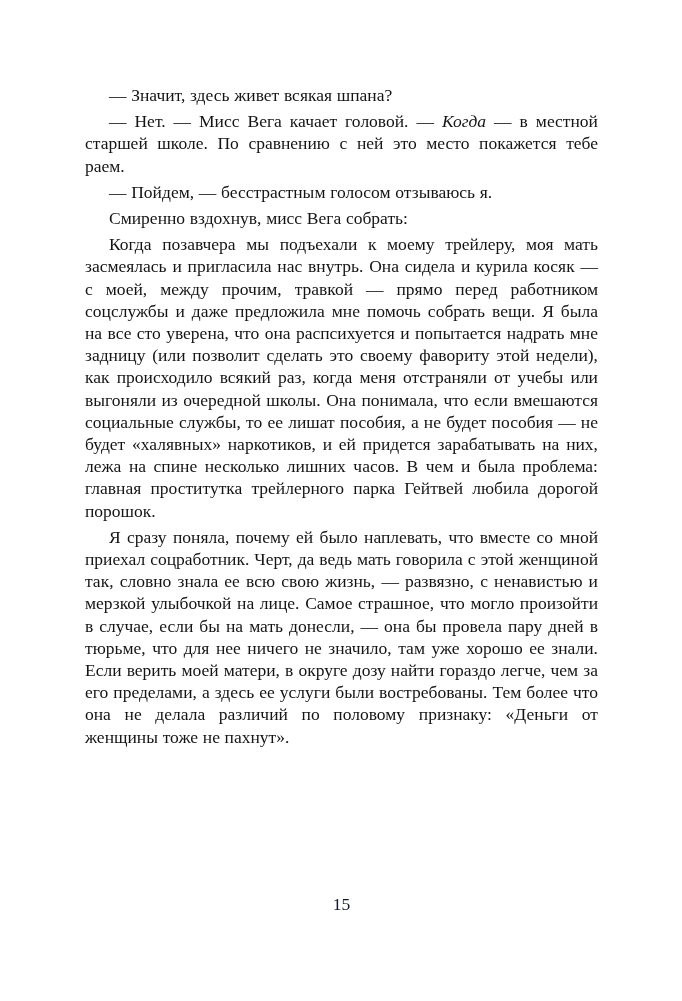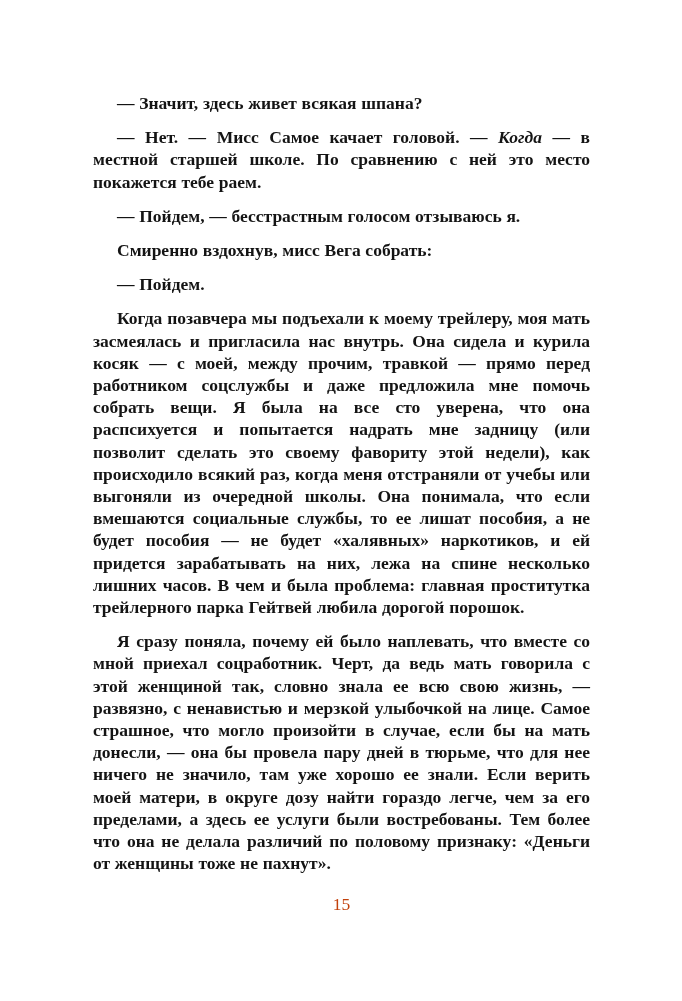--- a/index.html
+++ b/index.html
@@ -22,44 +22,42 @@
     top: 80px;
     width: 521px;
     font-size: 17.5px;
     line-height: 22.2px;
     text-align: justify;
     hyphens: auto;
     -webkit-hyphens: auto;
     word-spacing: 0.02em;
   }
   .para {
-    margin: 12px;
+    margin: 4px;
     text-indent: 24px;
-    font-weight: bold;
   }
   .italic {
     font-style: italic;
   }
   .page-number {
     position: absolute;
     left: 81px;
     width: 521px;
     top: 894px;
     text-align: center;
     font-size: 17.5px;
-    color: #c2410c;
+    color: #0f172a;
   }
 </style>
 </head>
 <body>
 
 <div class="book-page">
   <div class="text-block">
       <p class="para"><span>— Значит, здесь живет всякая шпана?</span></p>
-      <p class="para"><span>— Нет. — Мисс Самое качает головой. — </span><span class="italic">Когда</span><span> — в местной старшей школе. По сравнению с ней это место покажется тебе раем.</span></p>
+      <p class="para"><span>— Нет. — Мисс Вега качает головой. — </span><span class="italic">Когда</span><span> — в местной старшей школе. По сравнению с ней это место покажется тебе раем.</span></p>
       <p class="para"><span>— Пойдем, — бесстрастным голосом отзываюсь я.</span></p>
       <p class="para"><span>Смиренно вздохнув, мисс Вега собрать:</span></p>
-      <p class="para"><span>— Пойдем.</span></p>
       <p class="para"><span>Когда позавчера мы подъехали к моему трейлеру, моя мать засмеялась и пригласила нас внутрь. Она сидела и курила косяк — с моей, между прочим, травкой — прямо перед работником соцслужбы и даже предложила мне помочь собрать вещи. Я была на все сто уверена, что она распсихуется и попытается надрать мне задницу (или позволит сделать это своему фавориту этой недели), как происходило всякий раз, когда меня отстраняли от учебы или выгоняли из очередной школы. Она понимала, что если вмешаются социальные службы, то ее лишат пособия, а не будет пособия — не будет «халявных» наркотиков, и ей придется зарабатывать на них, лежа на спине несколько лишних часов. В чем и была проблема: главная проститутка трейлерного парка Гейтвей любила дорогой порошок.</span></p>
       <p class="para"><span>Я сразу поняла, почему ей было наплевать, что вместе со мной приехал соцработник. Черт, да ведь мать говорила с этой женщиной так, словно знала ее всю свою жизнь, — развязно, с ненавистью и мерзкой улыбочкой на лице. Самое страшное, что могло произойти в случае, если бы на мать донесли, — она бы провела пару дней в тюрьме, что для нее ничего не значило, там уже хорошо ее знали. Если верить моей матери, в округе дозу найти гораздо легче, чем за его пределами, а здесь ее услуги были востребованы. Тем более что она не делала различий по половому признаку: «Деньги от женщины тоже не пахнут».</span></p>
     </div>
   <div class="page-number">15</div>
 </div>
 
 </body></html>

